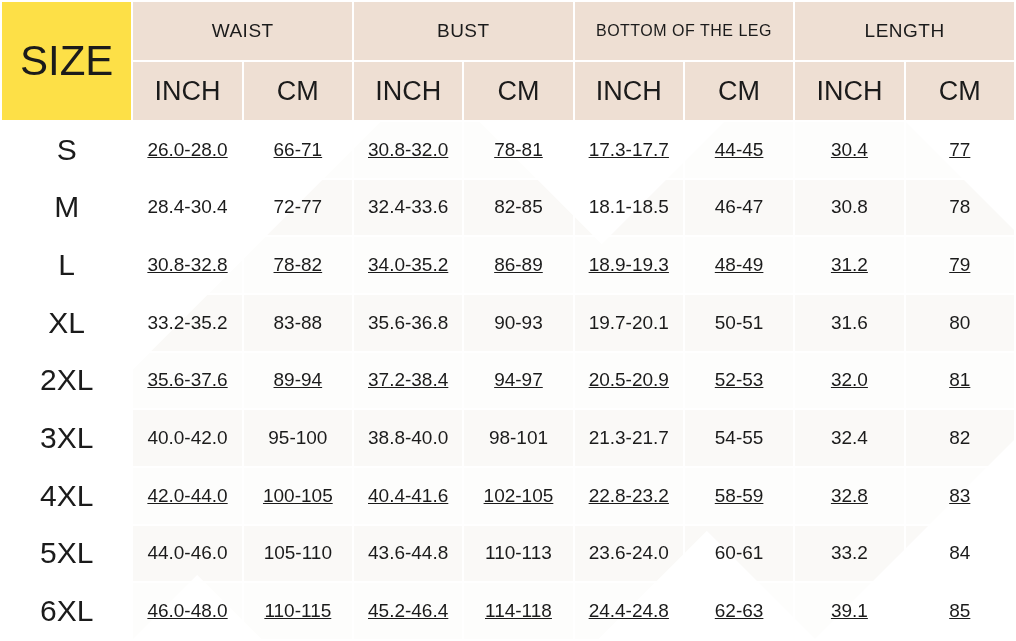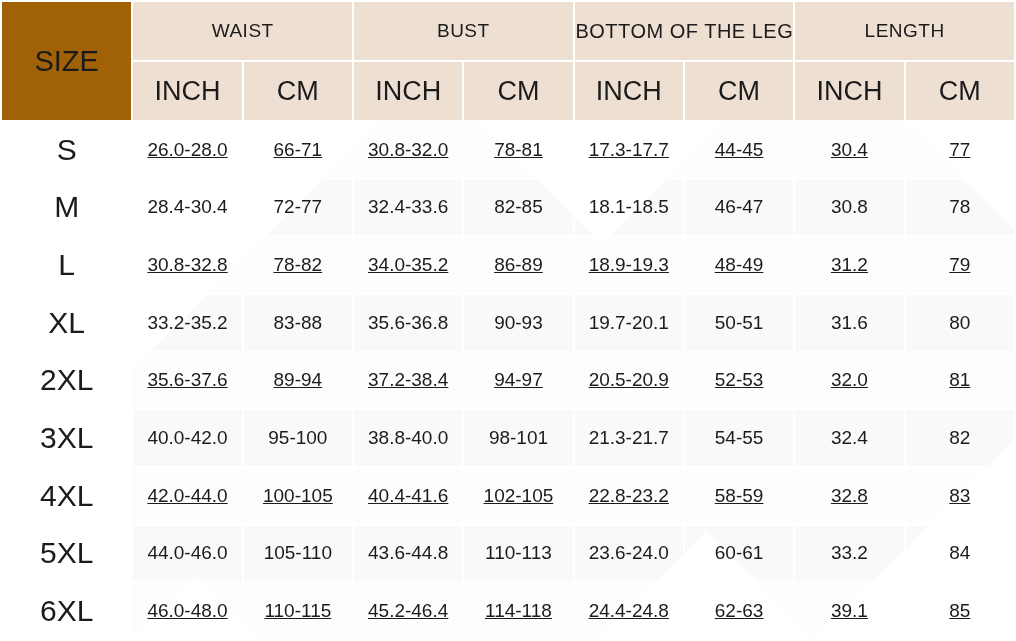--- a/index.html
+++ b/index.html
@@ -61,31 +61,30 @@
   }
   
   .hdr-group {
     background: #eedfd3;
     font-size: 19px;
     letter-spacing: 0.5px;
     line-height: 1.12;
     height: 58px;
   }
   .hdr-group.two-line {
-    font-size: 20px;
-    text-align: right;
+    font-size: 16px;
   }
   .hdr-unit {
     background: #eedfd3;
     font-size: 27px;
     height: 58px;
   }
   .size-cell-head {
-    background: #a16207;
-    font-size: 29px;
+    background: #fde047;
+    font-size: 42px;
   }
   
   .size-cell {
     background: #ffffff;
     font-size: 30px;
   }
   
   .val {
     background: transparent;
     font-size: 19px;

